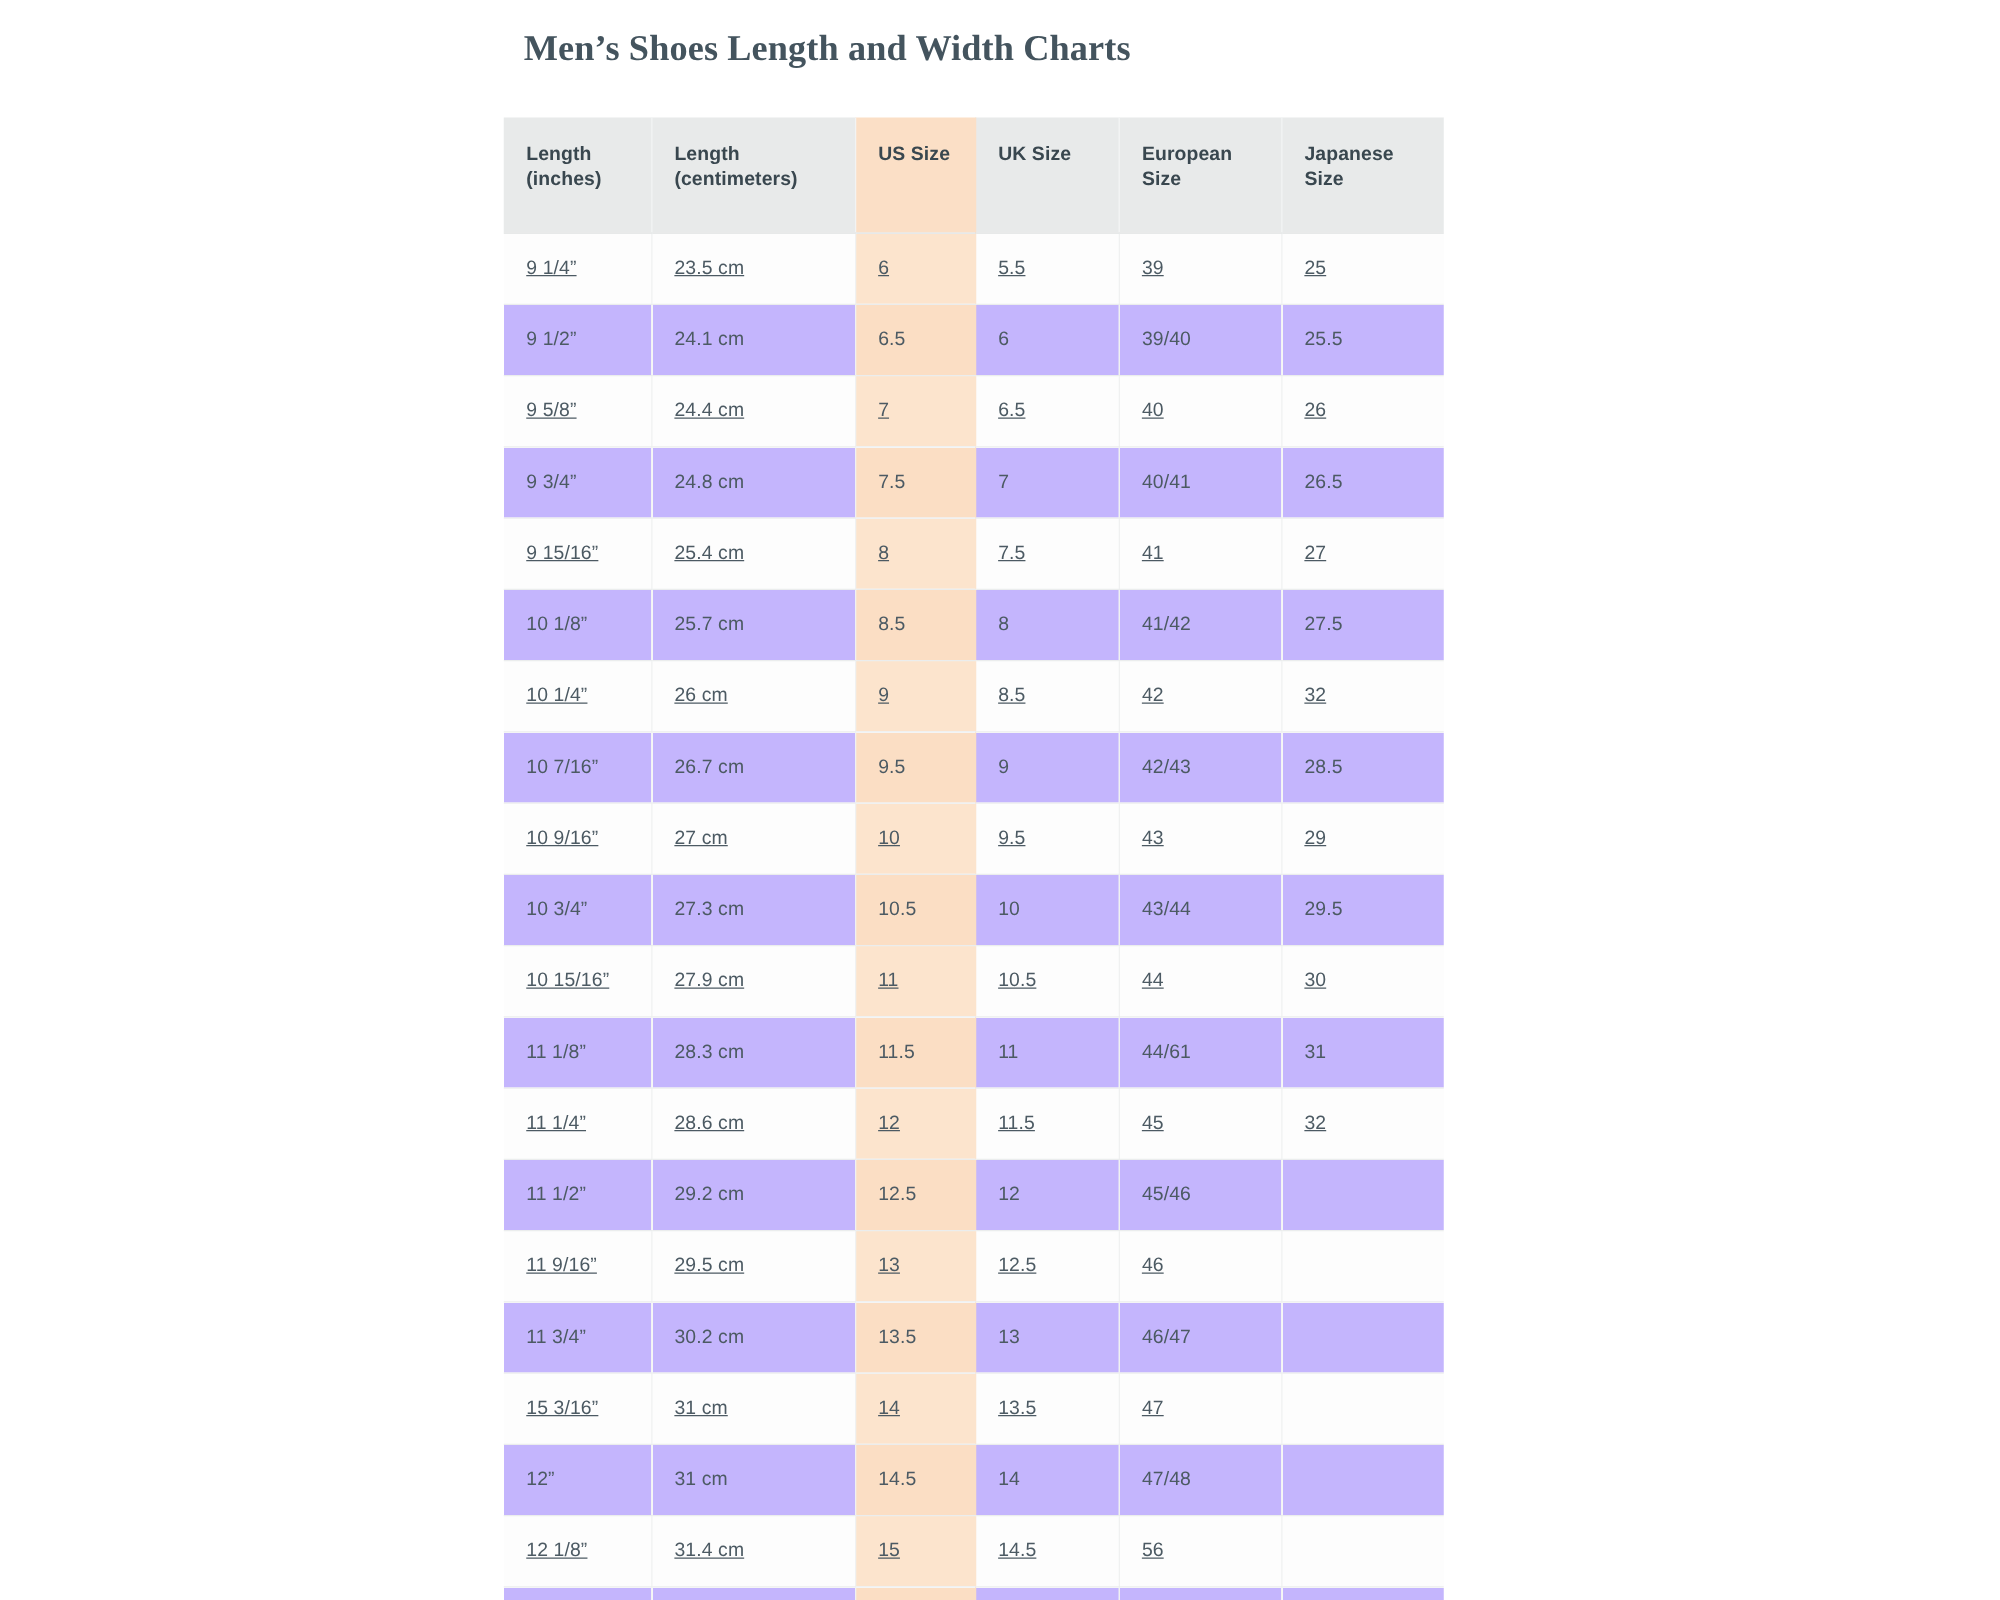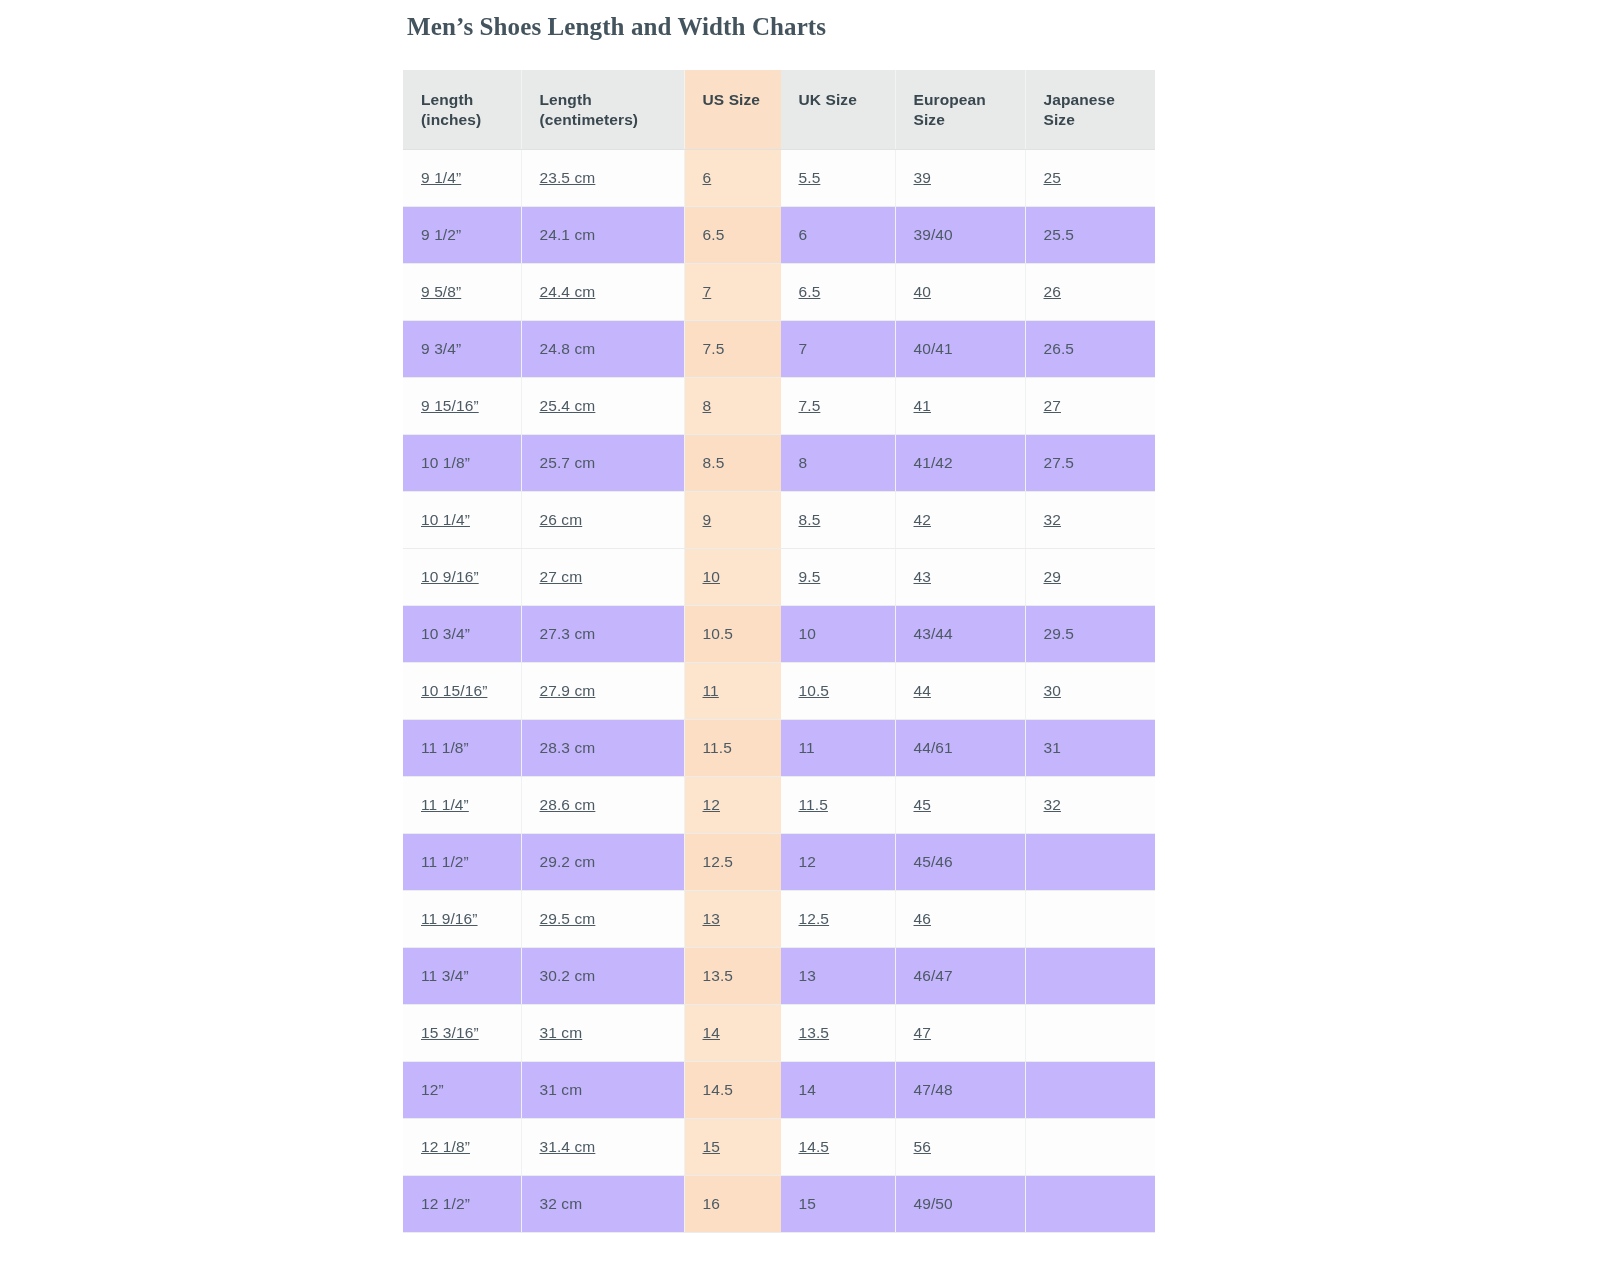--- a/index.html
+++ b/index.html
@@ -25,26 +25,26 @@
   .content {
     position: absolute;
     left: 403px;
     top: 0;
     width: 752px;
   }
 
   .chart-title {
     font-family: "Liberation Serif", serif;
     font-weight: bold;
-    font-size: 25px;
+    font-size: 29px;
     line-height: 30px;
     color: #44545e;
     letter-spacing: 0.1px;
     padding: 8px 0 24px 0;
-    margin: 4px;
+    margin: 16px;
     white-space: nowrap;
   }
 
   table.size-table {
     border-collapse: collapse;
     width: 752px;
     table-layout: fixed;
     background: #fdfdfd;
   }
 
@@ -60,21 +60,21 @@
     color: #39474f;
     font-size: 15.5px;
     font-weight: bold;
     line-height: 20px;
     text-align: left;
     vertical-align: top;
     padding: 20px 0 10px 18px;
     border-right: 1px solid #f2f3f3;
     border-bottom: 1px solid #e0e2e2;
     letter-spacing: 0.1px;
-    height: 79px;
+    height: 92px;
     box-sizing: border-box;
   }
   table.size-table th:last-child { border-right: none; }
 
   table.size-table td {
     font-size: 15.5px;
     color: #4c5a63;
     padding: 0 0 0 18px;
     height: 56px;
     line-height: 56px;
@@ -205,20 +205,28 @@
             <td>27.5</td>
           </tr>
           <tr class="odd">
             <td>10 1/4”</td>
             <td>26 cm</td>
             <td class="hl">9</td>
             <td>8.5</td>
             <td>42</td>
             <td>32</td>
           </tr>
+          <tr class="even">
+            <td>10 7/16”</td>
+            <td>26.7 cm</td>
+            <td class="hl">9.5</td>
+            <td>9</td>
+            <td>42/43</td>
+            <td>28.5</td>
+          </tr>
           <tr class="odd">
             <td>10 9/16”</td>
             <td>27 cm</td>
             <td class="hl">10</td>
             <td>9.5</td>
             <td>43</td>
             <td>29</td>
           </tr>
           <tr class="even">
             <td>10 3/4”</td>

